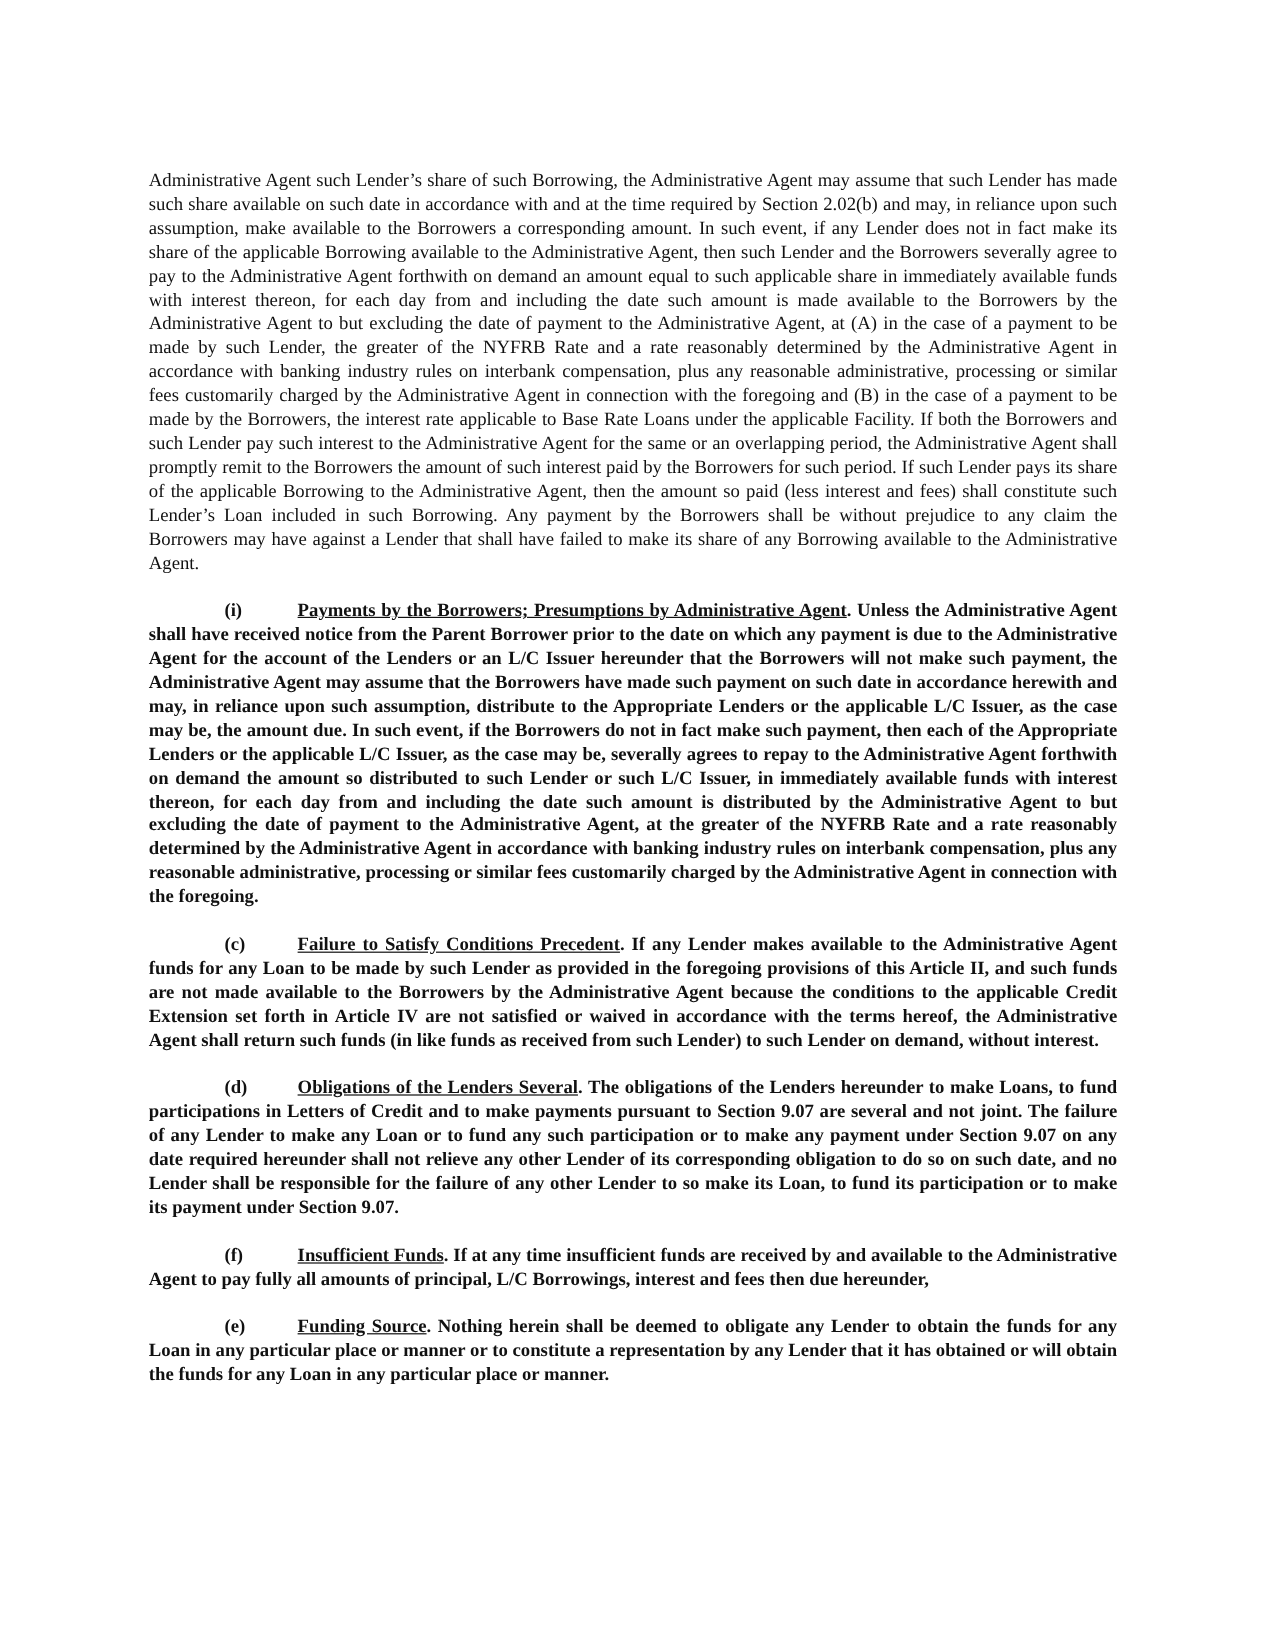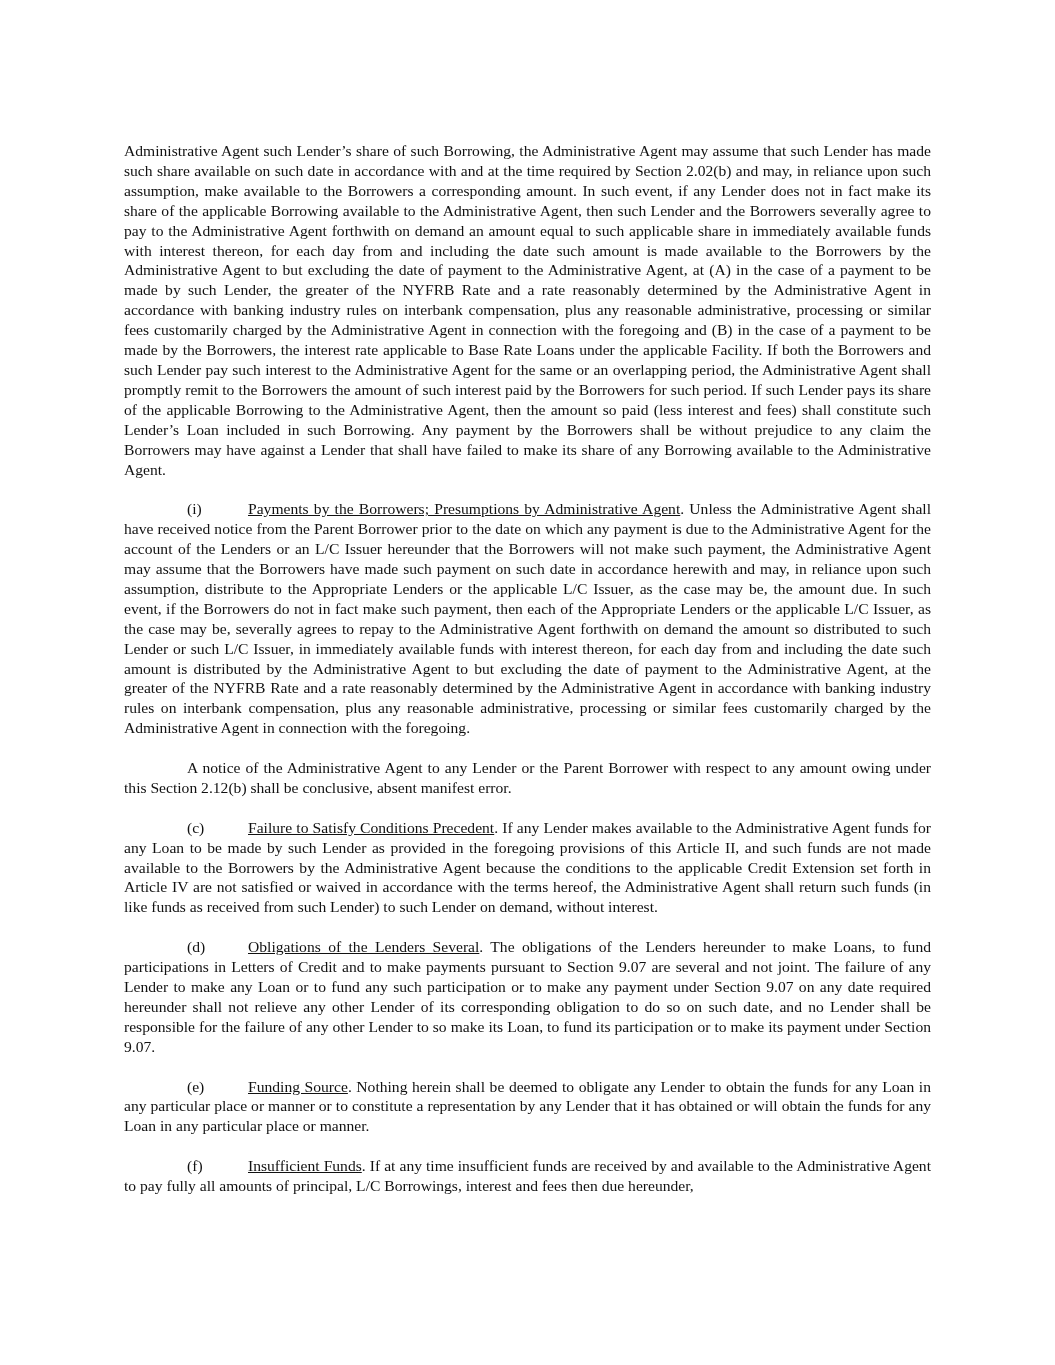--- a/index.html
+++ b/index.html
@@ -3,42 +3,39 @@
   <meta charset="utf-8">
   <style>
     html, body { margin: 0; padding: 0; background: #ffffff; }
     body { width: 1055px; height: 1365px; position: relative; overflow: hidden; }
     .page {
       position: absolute; left: 124px; top: 125px; width: 807px;
       font-family: "Liberation Serif", serif; font-size: 15.6px; line-height: 19.9px;
       color: #111; text-align: justify; margin-top: 16px;
     }
     .para { margin: 0 0 19.9px 0; }
-    .indent { text-indent: 63px; }
+    .indent { text-indent: 63px; font-weight: bold; }
     .marker { display: inline-block; width: 61px; text-indent: 0; }
     .heading { text-decoration: underline; }
   </style>
 </head>
 <body>
 
 <div class="page">
   <p class="para">
     <span>Administrative Agent such Lender’s share of such Borrowing, the Administrative Agent may assume that such Lender has made such share available on such date in accordance with and at the time required by Section 2.02(b) and may, in reliance upon such assumption, make available to the Borrowers a corresponding amount.  In such event, if any Lender does not in fact make its share of the applicable Borrowing available to the Administrative Agent, then such Lender and the Borrowers severally agree to pay to the Administrative Agent forthwith on demand an amount equal to such applicable share in immediately available funds with interest thereon, for each day from and including the date such amount is made available to the Borrowers by the Administrative Agent to but excluding the date of payment to the Administrative Agent, at (A) in the case of a payment to be made by such Lender, the greater of the NYFRB Rate and a rate reasonably determined by the Administrative Agent in accordance with banking industry rules on interbank compensation, plus any reasonable administrative, processing or similar fees customarily charged by the Administrative Agent in connection with the foregoing and (B) in the case of a payment to be made by the Borrowers, the interest rate applicable to Base Rate Loans under the applicable Facility.  If both the Borrowers and such Lender pay such interest to the Administrative Agent for the same or an overlapping period, the Administrative Agent shall promptly remit to the Borrowers the amount of such interest paid by the Borrowers for such period.  If such Lender pays its share of the applicable Borrowing to the Administrative Agent, then the amount so paid (less interest and fees) shall constitute such Lender’s Loan included in such Borrowing.  Any payment by the Borrowers shall be without prejudice to any claim the Borrowers may have against a Lender that shall have failed to make its share of any Borrowing available to the Administrative Agent.</span>
   </p>
   <p class="para indent">
     <span class="marker">(i)</span><span class="heading">Payments by the Borrowers; Presumptions by Administrative Agent</span><span>.  Unless the Administrative Agent shall have received notice from the Parent Borrower prior to the date on which any payment is due to the Administrative Agent for the account of the Lenders or an L/C Issuer hereunder that the Borrowers will not make such payment, the Administrative Agent may assume that the Borrowers have made such payment on such date in accordance herewith and may, in reliance upon such assumption, distribute to the Appropriate Lenders or the applicable L/C Issuer, as the case may be, the amount due.  In such event, if the Borrowers do not in fact make such payment, then each of the Appropriate Lenders or the applicable L/C Issuer, as the case may be, severally agrees to repay to the Administrative Agent forthwith on demand the amount so distributed to such Lender or such L/C Issuer, in immediately available funds with interest thereon, for each day from and including the date such amount is distributed by the Administrative Agent to but excluding the date of payment to the Administrative Agent, at the greater of the NYFRB Rate and a rate reasonably determined by the Administrative Agent in accordance with banking industry rules on interbank compensation, plus any reasonable administrative, processing or similar fees customarily charged by the Administrative Agent in connection with the foregoing.</span>
   </p>
   <p class="para indent">
-    <span>A notice of the Administrative Agent to any Lender or the Parent Borrower with respect to any amount owing under this Section 2.12(b) shall be conclusive, absent manifest error.</span>
-  </p>
-  <p class="para indent">
     <span class="marker">(c)</span><span class="heading">Failure to Satisfy Conditions Precedent</span><span>.  If any Lender makes available to the Administrative Agent funds for any Loan to be made by such Lender as provided in the foregoing provisions of this Article II, and such funds are not made available to the Borrowers by the Administrative Agent because the conditions to the applicable Credit Extension set forth in Article IV are not satisfied or waived in accordance with the terms hereof, the Administrative Agent shall return such funds (in like funds as received from such Lender) to such Lender on demand, without interest.</span>
   </p>
   <p class="para indent">
     <span class="marker">(d)</span><span class="heading">Obligations of the Lenders Several</span><span>.  The obligations of the Lenders hereunder to make Loans, to fund participations in Letters of Credit and to make payments pursuant to Section 9.07 are several and not joint.  The failure of any Lender to make any Loan or to fund any such participation or to make any payment under Section 9.07 on any date required hereunder shall not relieve any other Lender of its corresponding obligation to do so on such date, and no Lender shall be responsible for the failure of any other Lender to so make its Loan, to fund its participation or to make its payment under Section 9.07.</span>
   </p>
   <p class="para indent">
-    <span class="marker">(e)</span><span class="heading">Funding Source</span><span>.  Nothing herein shall be deemed to obligate any Lender to obtain the funds for any Loan in any particular place or manner or to constitute a representation by any Lender that it has obtained or will obtain the funds for any Loan in any particular place or manner.</span>
+    <span class="marker">(f)</span><span class="heading">Insufficient Funds</span><span>.  If at any time insufficient funds are received by and available to the Administrative Agent to pay fully all amounts of principal, L/C Borrowings, interest and fees then due hereunder,</span>
   </p>
   <p class="para indent">
-    <span class="marker">(f)</span><span class="heading">Insufficient Funds</span><span>.  If at any time insufficient funds are received by and available to the Administrative Agent to pay fully all amounts of principal, L/C Borrowings, interest and fees then due hereunder,</span>
+    <span class="marker">(e)</span><span class="heading">Funding Source</span><span>.  Nothing herein shall be deemed to obligate any Lender to obtain the funds for any Loan in any particular place or manner or to constitute a representation by any Lender that it has obtained or will obtain the funds for any Loan in any particular place or manner.</span>
   </p>
 </div>
 
 </body></html>

